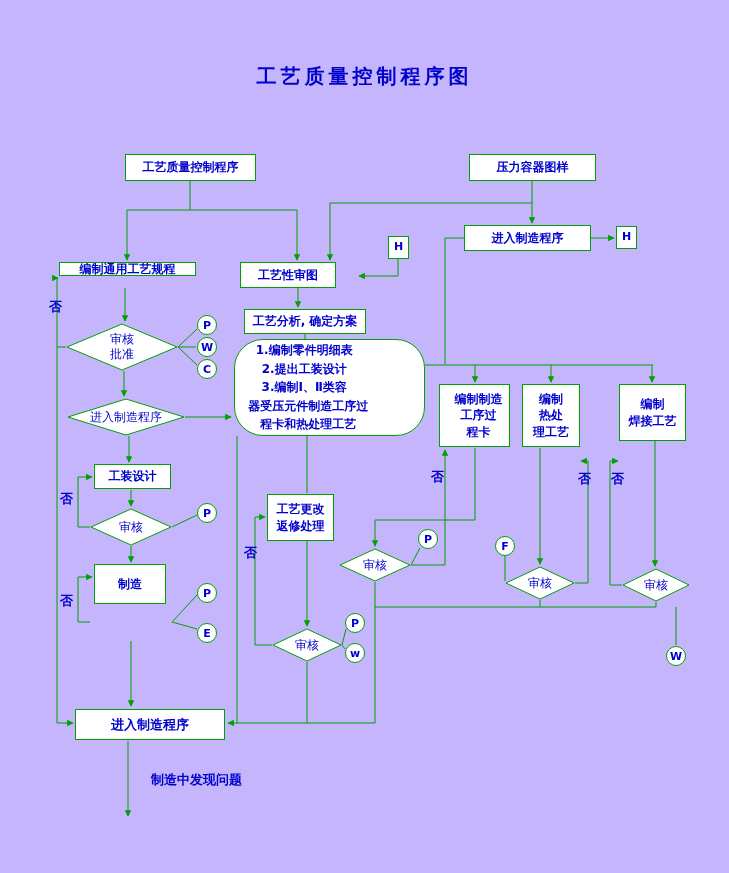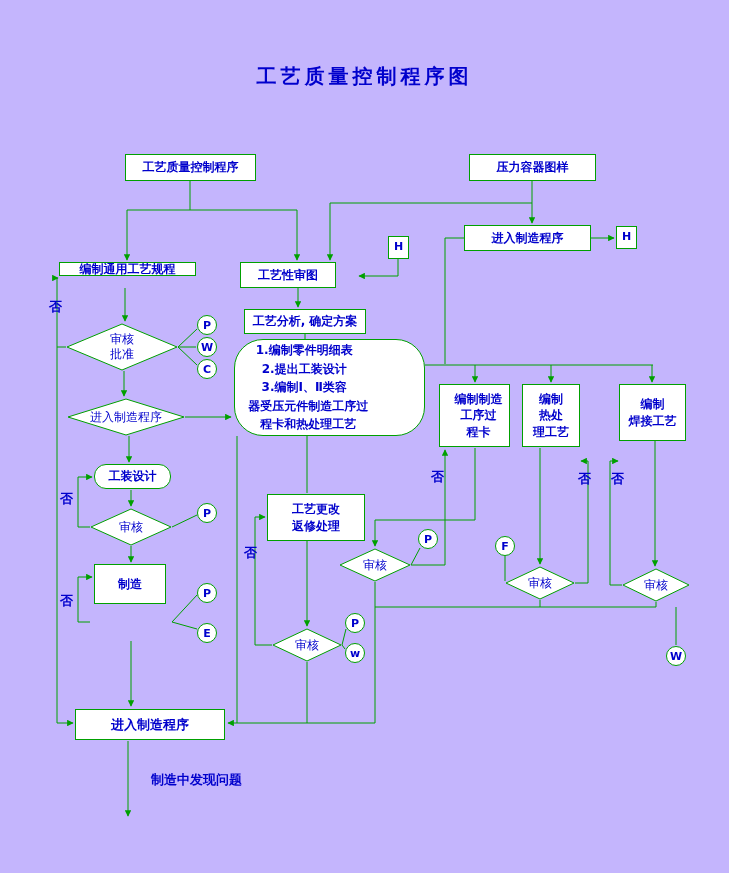--- a/index.html
+++ b/index.html
@@ -113,22 +113,22 @@
   器受压元件制造工序过
   程卡和热处理工艺</div>
   <div class="box" style="left:439px;top:384px;width:71px;height:63px;padding-left:8px;">编制制造
 工序过
 程卡</div>
   <div class="box" style="left:522px;top:384px;width:58px;height:63px;">编制
 热处
 理工艺</div>
   <div class="box" style="left:619px;top:384px;width:67px;height:57px;">编制
 焊接工艺</div>
-  <div class="box" style="left:94px;top:464px;width:77px;height:25px;border-radius:12px;">工装设计</div>
-  <div class="box" style="left:267px;top:494px;width:98px;height:47px;">工艺更改
+  <div class="box" style="left:94px;top:464px;width:77px;height:25px;">工装设计</div>
+  <div class="box" style="left:267px;top:494px;width:67px;height:47px;">工艺更改
 返修处理</div>
   <div class="box" style="left:94px;top:564px;width:72px;height:40px;">制造</div>
   <div class="box big-entry" style="left:75px;top:709px;width:150px;height:31px;">进入制造程序</div>
 
   <div class="diamond" style="left:66px;top:323px;width:112px;height:48px;">
     <svg width="112" height="48">
         <polygon points="56,1 111,24 56,47 1,24"></polygon>
       </svg>
     <span class="lbl">审核
 批准</span>

